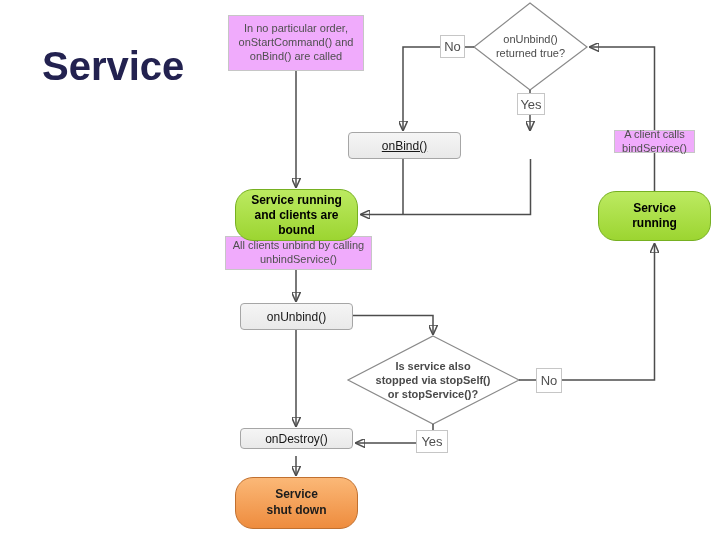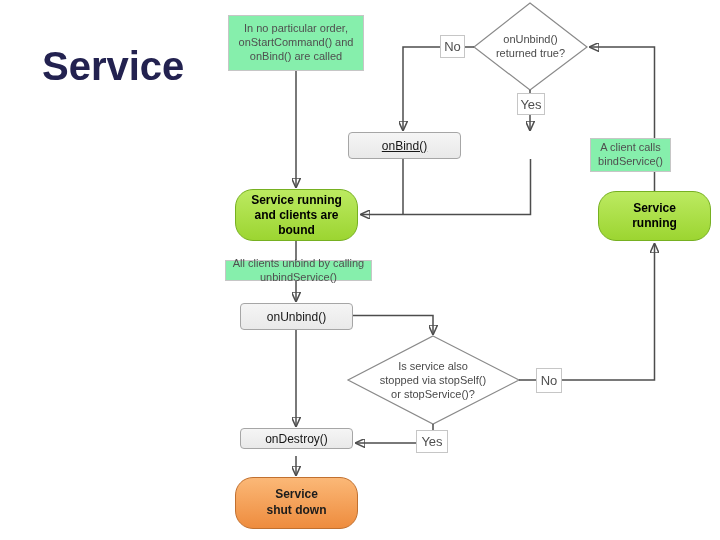--- a/index.html
+++ b/index.html
@@ -14,21 +14,21 @@
     letter-spacing:0px; margin:0;
   }
   svg.wires { position:absolute; left:0; top:0; width:720px; height:540px; }
   svg.wires path { fill:none; stroke:var(--line, #4d4d4d); stroke-width:1.5; }
   svg.wires polygon.diamond { fill:#ffffff; stroke:#8a8a8a; stroke-width:1.2; }
 
   .node { display:flex; align-items:center; justify-content:center;
           text-align:center; white-space:pre-line; }
 
   .note {
-    background:#86efac; border:1px solid var(--note-border, #c6c6c6);
+    background:#f0abfc; border:1px solid var(--note-border, #c6c6c6);
     color:var(--note-text, #4f4f4f); font-size:11px; line-height:1.25;
   }
   .tag {
     background:#ffffff; border:1px solid var(--note-border, #c6c6c6);
     color:var(--note-text, #4f4f4f); font-size:13px;
   }
   .method {
     background:linear-gradient(180deg,#f5f5f5,#e9e9e9);
     border:1px solid var(--method-border, #a6a6a6); border-radius:4px;
     color:var(--method-text, #161616); font-size:12px;
@@ -72,28 +72,28 @@
     <path d="M353,315.5 L433,315.5 L433,334" marker-end="url(#arr)"></path>
     <path d="M296,330 L296,426" marker-end="url(#arr)"></path>
     <path d="M433,424 L433,443 L356,443" marker-end="url(#arr)"></path>
     <path d="M519,380 L654.5,380 L654.5,244" marker-end="url(#arr)"></path>
     <path d="M296,456 L296,475" marker-end="url(#arr)"></path>
   </svg>
 
   <div class="abs node note" style="left:228px; top:15px; width:136px; height:56px;">In no particular order,
 onStartCommand() and
 onBind() are called</div>
-  <div class="abs node note" style="left:590px; top:130px; width:81px; height:34px;margin-top:8px;">A client calls
+  <div class="abs node note" style="left:614px; top:130px; width:81px; height:23px;">A client calls
 bindService()</div>
-  <div class="abs node note" style="left:225px; top:260px; width:147px; height:21px;">All clients unbind by calling
+  <div class="abs node note" style="left:225px; top:236px; width:147px; height:34px;">All clients unbind by calling
 unbindService()</div>
 
   <div class="abs node dtext" style="left:470px; top:25px; width:121px; height:42px;">onUnbind()
 returned true?</div>
-  <div class="abs node dtext" style="left:362px; top:351px; width:142px; height:58px;">Is service also
+  <div class="abs node dtext" style="left:362px; top:351px; width:142px; height:58px;font-weight:bold;">Is service also
 stopped via stopSelf()
 or stopService()?</div>
 
   <div class="abs node tag" style="left:440px; top:35px; width:25px; height:23px;">No</div>
   <div class="abs node tag" style="left:517px; top:93px; width:28px; height:22px;">Yes</div>
   <div class="abs node tag" style="left:536px; top:368px; width:26px; height:25px;">No</div>
   <div class="abs node tag" style="left:416px; top:430px; width:32px; height:23px;">Yes</div>
 
   <div class="abs node method" style="left:348px; top:132px; width:113px; height:27px;text-decoration:underline;">onBind()</div>
   <div class="abs node method" style="left:240px; top:303px; width:113px; height:27px;">onUnbind()</div>

